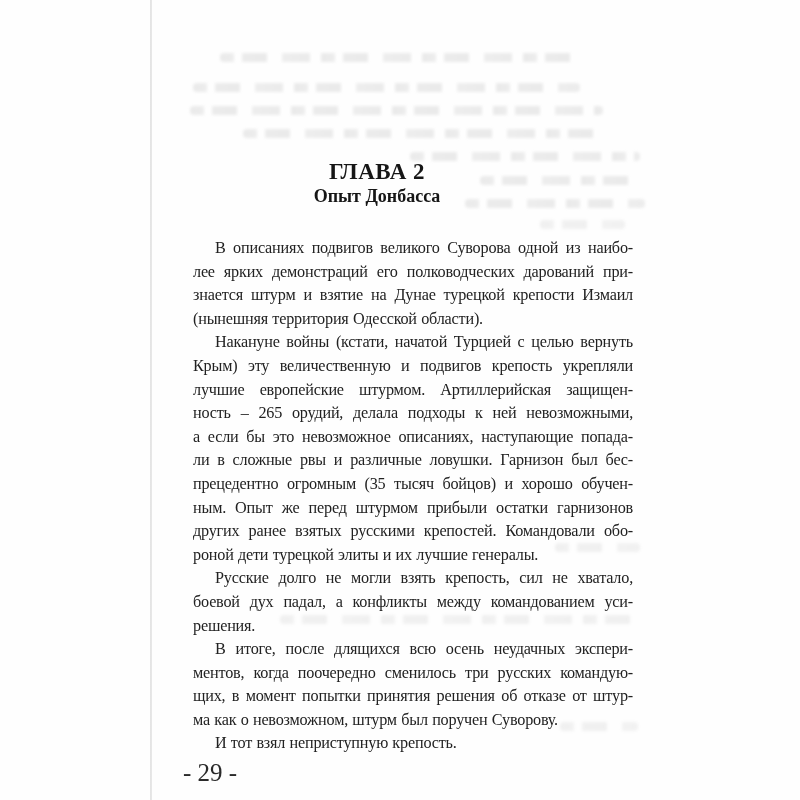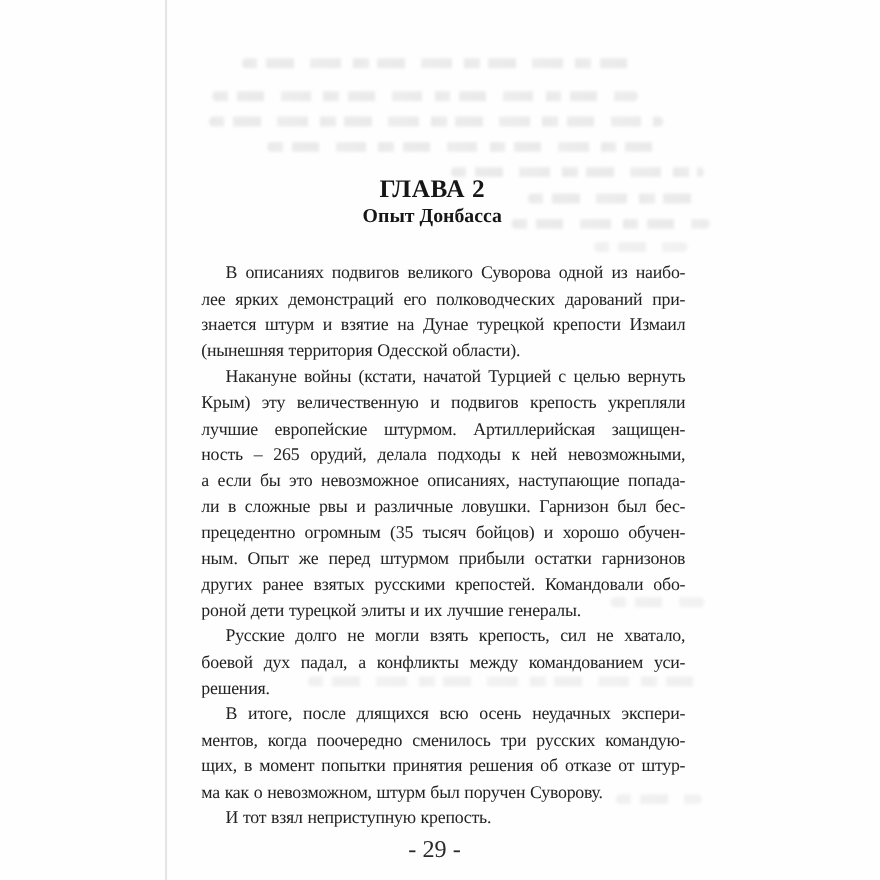--- a/index.html
+++ b/index.html
@@ -37,39 +37,39 @@
       transparent 47px, transparent 62px,
       #b0b0b0 62px, #a0a0a0 90px,
       transparent 90px, transparent 101px
     );
   }
   .bleed.light { opacity: 0.20; }
   .bleed.faintest { opacity: 0.14; }
 
   .chapter-header {
     position: absolute;
-    left: 183px; top: 160px;
+    left: 167px; top: 160px;
     width: 420px;
     text-align: center;
     font-weight: bold;
     color: #161616;
   }
   .chapter-header .chapter-number {
     font-size: 23px;
     line-height: 24px;
     letter-spacing: 0.5px;
   }
   .chapter-header .chapter-title {
     font-size: 18px;
     line-height: 24px;
   }
 
   .body-text {
     position: absolute;
-    left: 183px; top: 237px;
+    left: 193px; top: 237px;
     width: 440px;
     font-size: 16.2px;
     letter-spacing: -0.2px;
     word-spacing: 0.5px;
     color: #222;
   }
   .paragraph { margin: 0; }
   .line {
     line-height: 23.6px;
     height: 23.6px;
@@ -78,22 +78,21 @@
     text-align-last: justify;
     white-space: normal;
   }
   .line.last { text-align-last: left; }
   .line.first { text-indent: 22px; }
 
   .page-number {
     position: absolute;
     left: 183px; top: 759px;
     width: 424px;
-    text-align: center;
-    font-size: 22px;
+    font-size: 25px;
     color: #2a2a2a;
   }
 </style>
 </head>
 <body>
 
 <div class="scan-page">
 
   <div class="gutter-line"></div>
 

